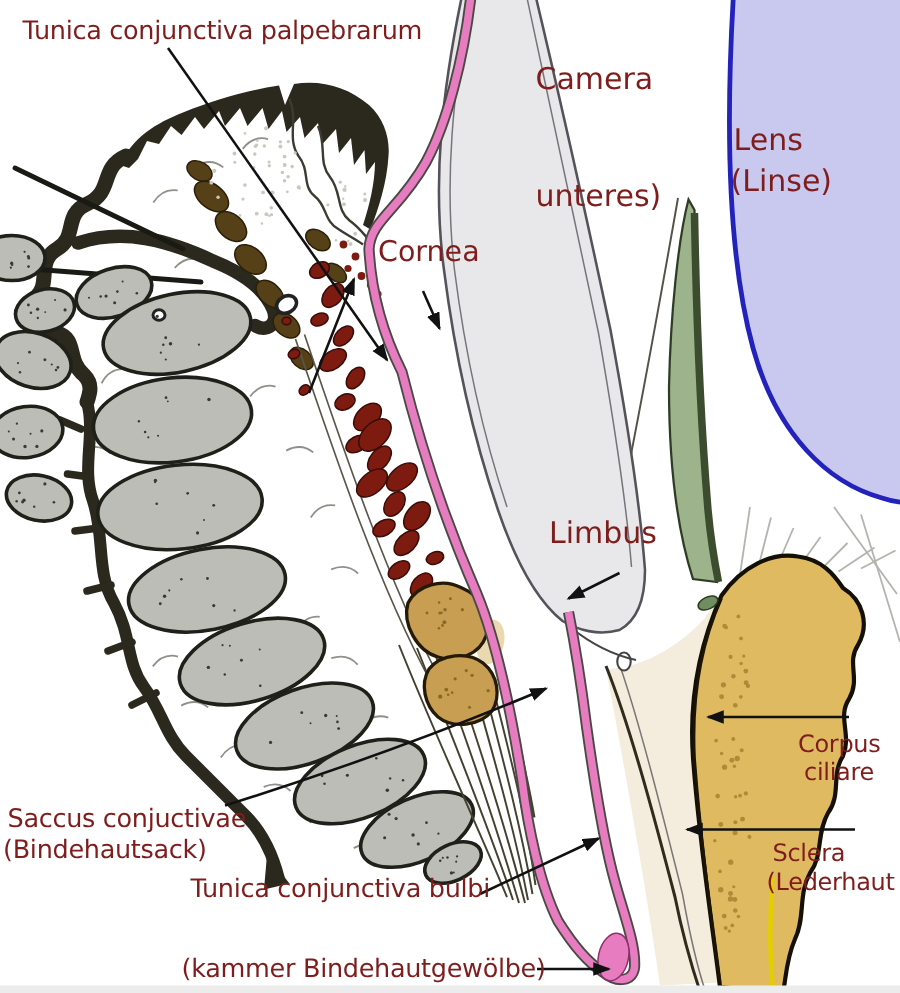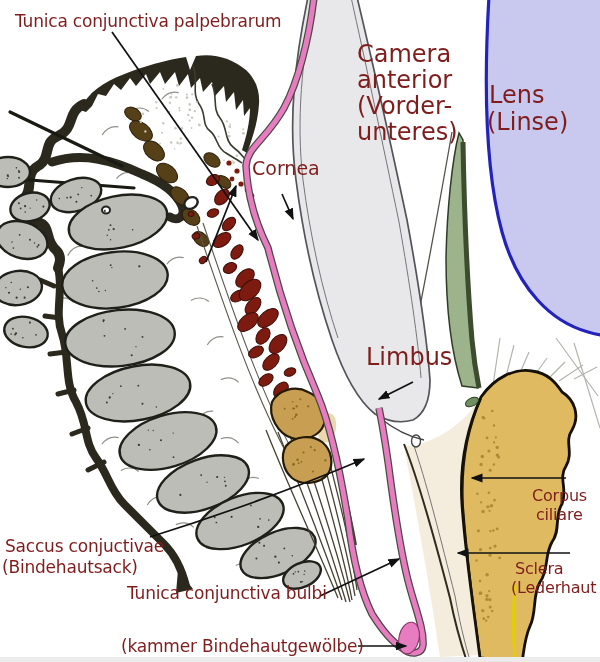--- a/index.html
+++ b/index.html
@@ -1,20 +1,20 @@
 <!DOCTYPE html>
 <html><head>
 <meta charset="utf-8">
 <style>
   html,body{margin:0;padding:0;background:#fff;}
   #stage{position:relative;width:600px;height:662px;background:#fff;overflow:hidden;
          font-family:"DejaVu Sans",sans-serif;color:#111;}
   #stage svg{position:absolute;left:0;top:0;}
   .lbl{position:absolute;white-space:nowrap;color:#7f1d1d;line-height:1.05;}
-  .f20{font-size:24px;}
+  .f20{font-size:20px;}
   .f19{font-size:19px;}
   .f17{font-size:17px;letter-spacing:-0.2px;}
   .f16{font-size:16px;letter-spacing:-0.2px;}
   .lobe{fill:#bdbdb7;stroke:#20201a;stroke-width:2.4;}
   .redblob{fill:#7d1b10;stroke:#3a0c08;stroke-width:1;}
   .brownblob{fill:#564018;stroke:#2b1f0a;stroke-width:1;}
   .hatch{stroke:#90908a;stroke-width:1.2;fill:none;}
   .fan{stroke:#45412f;stroke-width:1.3;fill:none;}
   .skin{fill:none;stroke:#2b291d;}
   .ptr{stroke:#111;stroke-width:1.7;fill:none;}
@@ -480,22 +480,20 @@
     <path class="ptr" marker-end="url(#ah)" d="M566,478 L472,478"></path>
     <path class="ptr" marker-end="url(#ah)" d="M570,553 L458,553"></path>
     <path class="ptr" marker-end="url(#ah)" d="M320,596 L399,559"></path>
     <path class="ptr" marker-end="url(#ah)" d="M358,646 L406,646"></path>
   </g>
 </svg>
 
 <div class="lbl f17" style="left:15px;top:13px;">Tunica conjunctiva palpebrarum</div>
 
 <div class="lbl f20" style="left:357px;top:42px;">Camera</div>
-<div class="lbl f20" style="left:357px;top:68px;">anterior</div>
-<div class="lbl f20" style="left:357px;top:94px;">(Vorder-</div>
 <div class="lbl f20" style="left:357px;top:120px;">unteres)</div>
 
 <div class="lbl f20" style="left:489px;top:83px;">Lens</div>
 <div class="lbl f20" style="left:487px;top:110px;">(Linse)</div>
 
 <div class="lbl f19" style="left:252px;top:143px;margin-top:16px;">Cornea</div>
 
 <div class="lbl f20" style="left:366px;top:345px;">Limbus</div>
 
 <div class="lbl f16" style="left:532px;top:488px;">Corpus</div>

